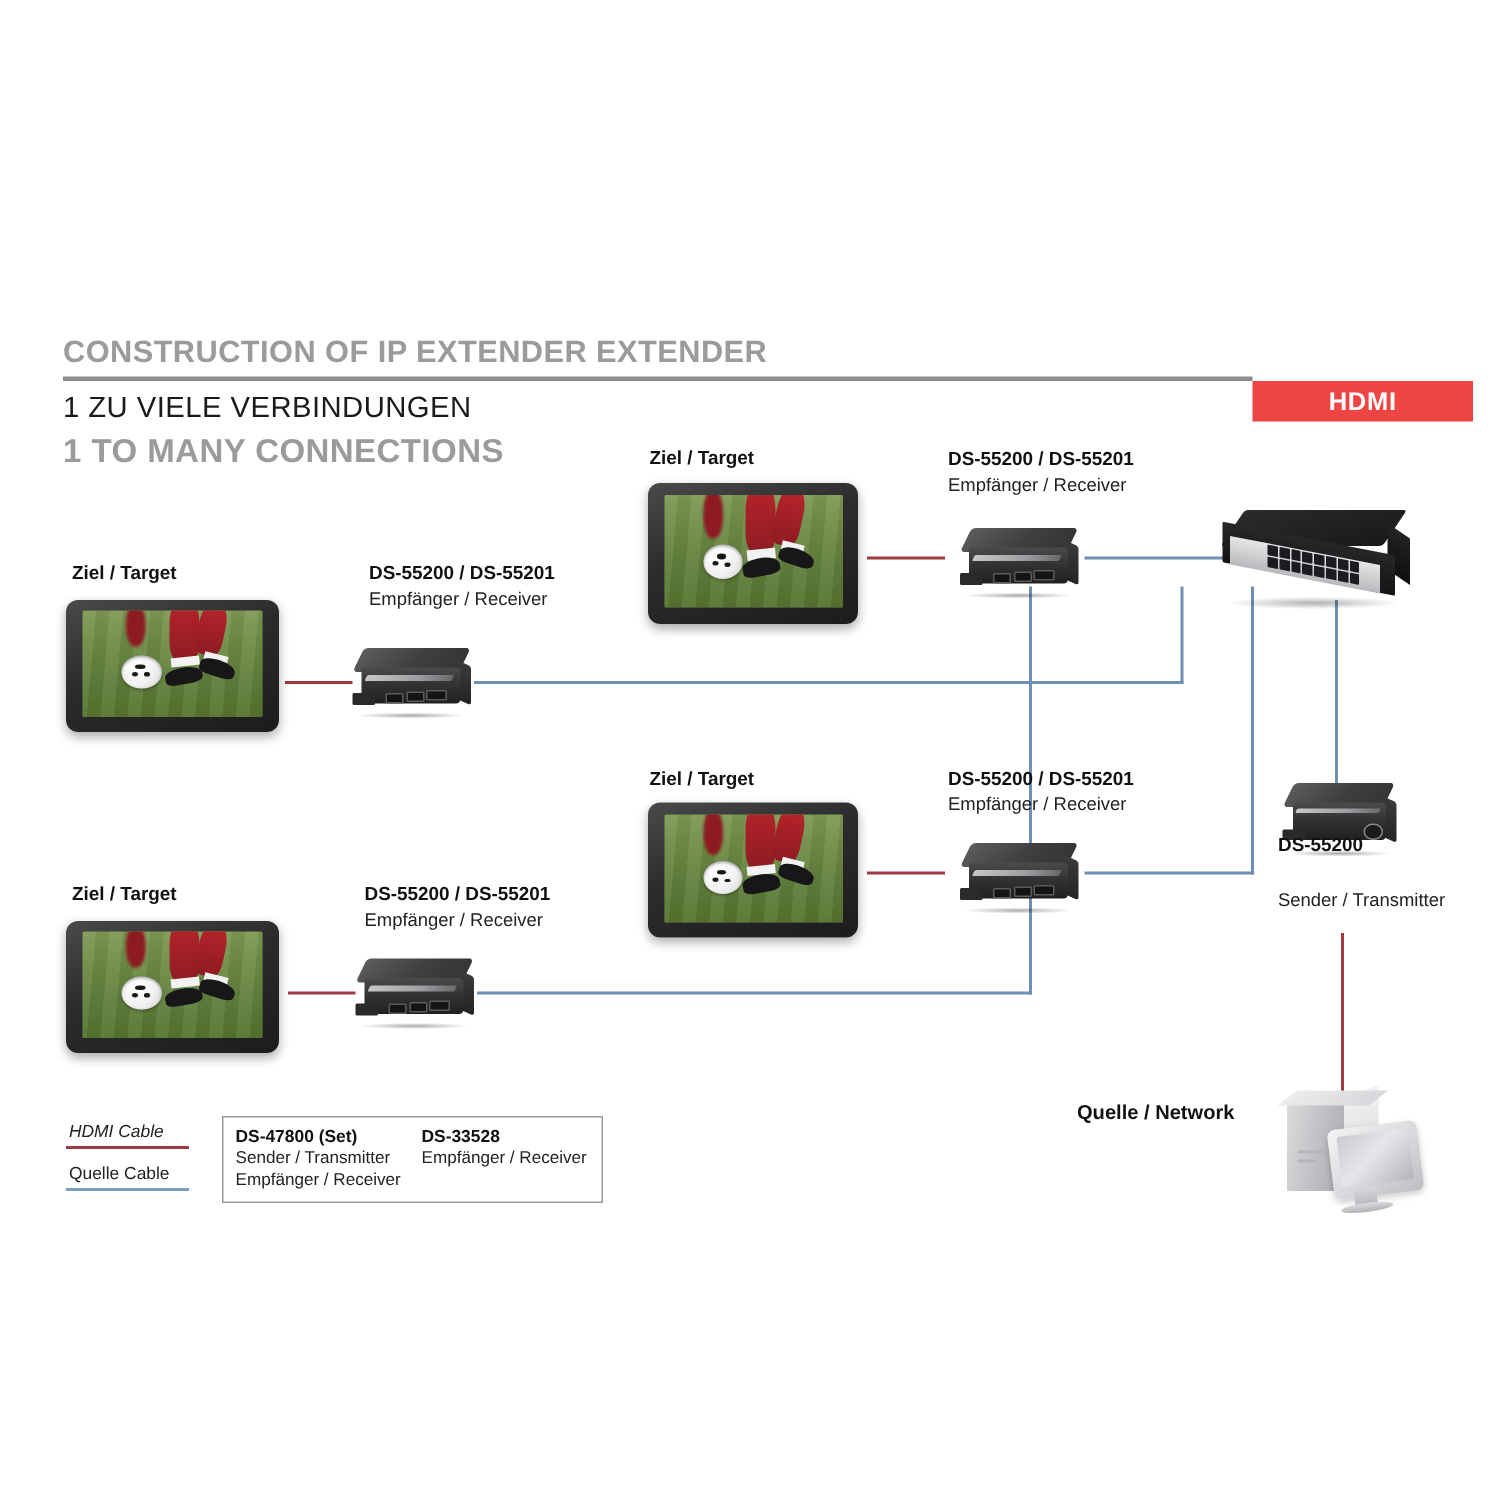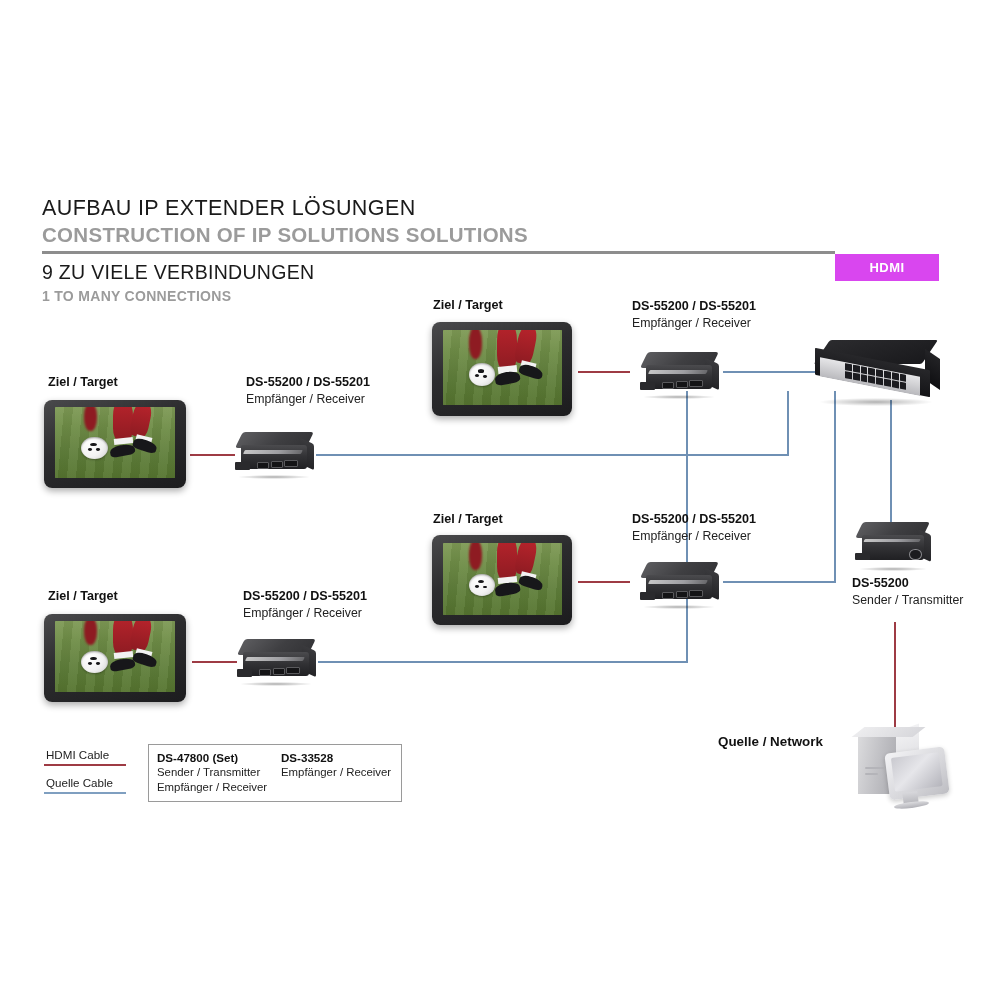--- a/index.html
+++ b/index.html
@@ -29,26 +29,26 @@
     position:absolute;left:42px;top:251px;width:793px;height:3px;
     background:#8d8d8d;
   }
   .s-de{
     position:absolute;left:42px;top:261px;
     font-size:19.5px;letter-spacing:.3px;color:#1a1a1a;font-weight:400;
     white-space:nowrap;
   }
   .s-en{
     position:absolute;left:42px;top:288px;
-    font-size:14px;letter-spacing:.3px;color:#9b9b9b;font-weight:bold;
+    font-size:22px;letter-spacing:.3px;color:#9b9b9b;font-weight:bold;
     white-space:nowrap;
   }
   .hdmi-badge{
-    position:absolute;left:835px;top:254px;width:104px;height:27px;
-    background:#d946ef;color:#ffffff;font-weight:bold;font-size:13px;
+    position:absolute;left:835px;top:254px;width:147px;height:27px;
+    background:#ef4444;color:#ffffff;font-weight:bold;font-size:17px;
     display:flex;align-items:center;justify-content:center;
     letter-spacing:.5px;
   }
 
   
   .lbl-b{font-size:12.6px;font-weight:bold;color:#111;white-space:nowrap;line-height:15px;}
   .lbl-n{font-size:12.3px;font-weight:400;color:#222;white-space:nowrap;line-height:15px;}
 
   
   .cab{position:absolute;}
@@ -203,24 +203,23 @@
     border:1px solid #9a9a9a;background:#fff;
   }
   .lg-b{font-size:11.6px;font-weight:bold;color:#111;white-space:nowrap;}
   .lg-n{font-size:11.4px;color:#222;white-space:nowrap;}
 </style>
 </head>
 <body>
 
 <div class="stage">
 
-  <div class="h-de">AUFBAU IP EXTENDER LÖSUNGEN</div>
-  <div class="h-en">CONSTRUCTION OF IP SOLUTIONS SOLUTIONS</div>
+  <div class="h-en">CONSTRUCTION OF IP EXTENDER EXTENDER</div>
   <div class="rule"></div>
-  <div class="s-de">9 ZU VIELE VERBINDUNGEN</div>
+  <div class="s-de">1 ZU VIELE VERBINDUNGEN</div>
   <div class="s-en">1 TO MANY CONNECTIONS</div>
   <div class="hdmi-badge">HDMI</div>
 
   <div class="cab red-h abs" style="left:578px;top:371px;width:52px;"></div>
 
   <div class="cab blu-h abs" style="left:723px;top:371px;width:112px;"></div>
 
   <div class="cab red-h abs" style="left:190px;top:454px;width:45px;"></div>
 
   <div class="cab blu-h abs" style="left:316px;top:454px;width:473px;"></div>
@@ -398,38 +397,38 @@
 
   <div class="extender" style="left:852px;top:522px;width:82px;height:48px;">
     <div class="ex-top"></div>
       <div class="ex-side"></div>
       <div class="ex-front"></div>
     <div class="ex-stripe" style="top:36%;height:7%;"></div>
     <div class="ex-ear" style="left:4%;top:64%;width:18%;height:15%;"></div>
     <div class="ex-jack" style="left:70%;top:56%;width:13%;height:20%;"></div>
     <div class="ex-shadow"></div>
   </div>
-  <div class="lbl-b abs" style="left:852px;top:576px;">DS-55200</div>
+  <div class="lbl-b abs" style="left:852px;top:556px;">DS-55200</div>
   <div class="lbl-n abs" style="left:852px;top:593px;">Sender / Transmitter</div>
 
   <div class="lbl-b abs" style="left:718px;top:734px;font-size:13.4px;">Quelle / Network</div>
   <div class="pc" style="left:858px;top:728px;width:96px;height:84px;">
     <div class="pc-tower-s"></div>
     <div class="pc-tower-f"></div>
     <div class="pc-tower-t"></div>
     <div class="pc-slot" style="left:7%;top:46%;width:20%;height:3%;"></div>
     <div class="pc-slot" style="left:7%;top:53%;width:14%;height:3%;"></div>
     <div class="pc-mon">
       <div class="pc-mon-scr"></div>
     </div>
     <div class="pc-stand"></div>
     <div class="pc-base"></div>
   </div>
 
-  <div class="lg-txt abs" style="left:46px;top:748px;">HDMI Cable</div>
+  <div class="lg-txt abs" style="left:46px;top:748px;font-style:italic;">HDMI Cable</div>
   <div class="lg-rule-red" style="left:44px;top:764px;width:82px;"></div>
   <div class="lg-txt abs" style="left:46px;top:776px;">Quelle Cable</div>
   <div class="lg-rule-blu" style="left:44px;top:792px;width:82px;"></div>
 
   <div class="lg-box">
     <div class="lg-b abs" style="left:8px;top:6px;">DS-47800 (Set)</div>
     <div class="lg-n abs" style="left:8px;top:21px;">Sender / Transmitter</div>
     <div class="lg-n abs" style="left:8px;top:36px;">Empfänger / Receiver</div>
     <div class="lg-b abs" style="left:132px;top:6px;">DS-33528</div>
     <div class="lg-n abs" style="left:132px;top:21px;">Empfänger / Receiver</div>

